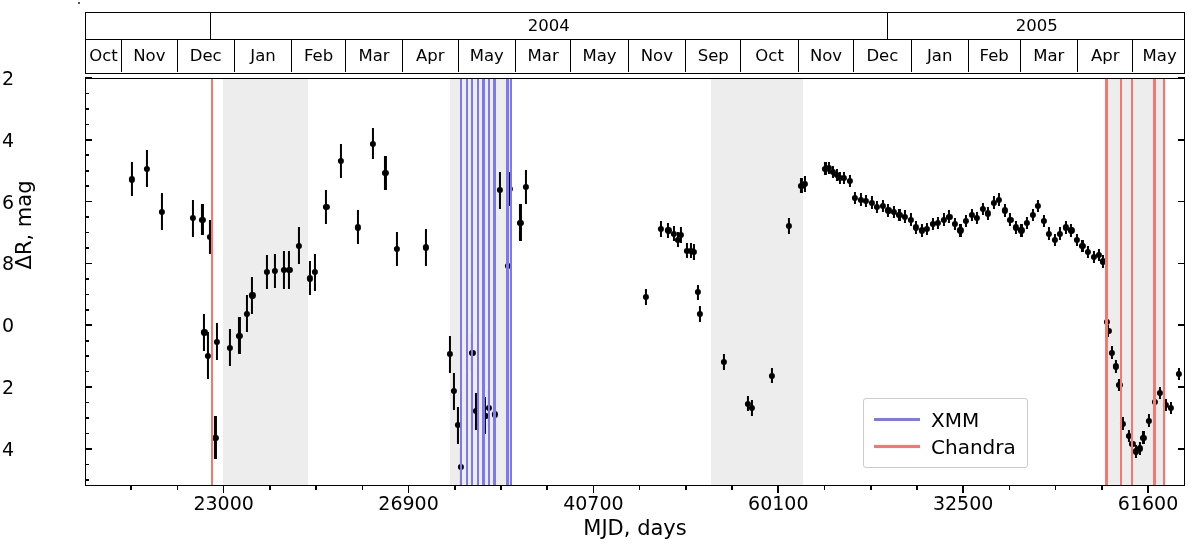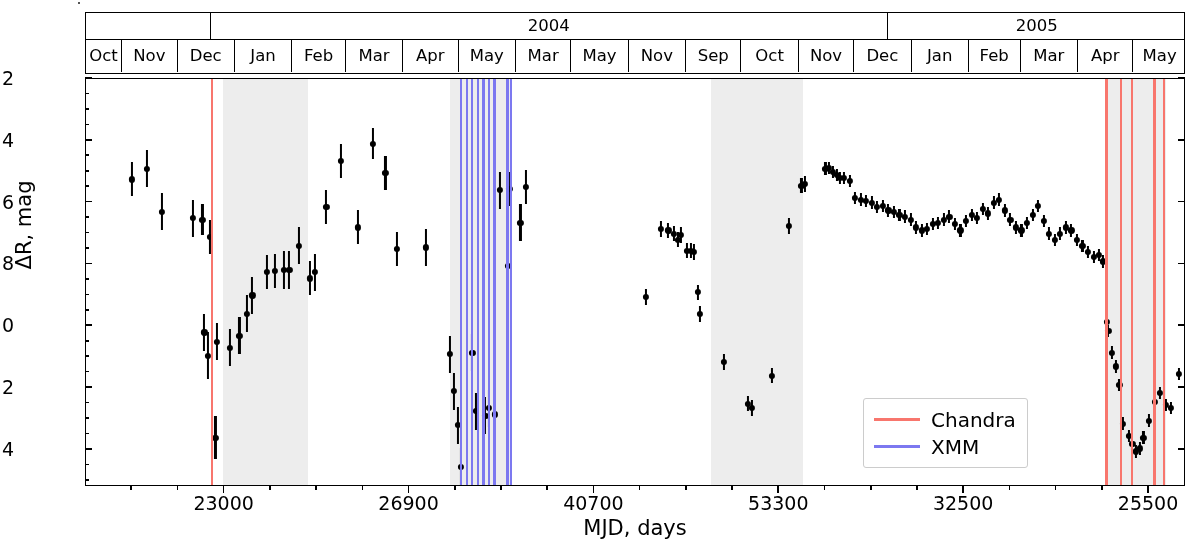--- a/index.html
+++ b/index.html
@@ -740,25 +740,25 @@
       <div class="ytickmark minor" style="top: 417.2px; left: 85px;"></div>
       <div class="ytickmark minor" style="top: 432.655px; left: 85px;"></div>
       <div class="ytickmark minor" style="top: 463.564px; left: 85px;"></div>
       <div class="ytickmark minor" style="top: 479.018px; left: 85px;"></div>
       <div class="xtick" style="left: 223.655px;">23000</div>
       <div class="xtickmark" style="left: 222.855px;"></div>
       <div class="xtick" style="left: 408.529px;">26900</div>
       <div class="xtickmark" style="left: 407.729px;"></div>
       <div class="xtick" style="left: 593.403px;">40700</div>
       <div class="xtickmark" style="left: 592.603px;"></div>
-      <div class="xtick" style="left: 778.277px;">53300</div>
+      <div class="xtick" style="left: 778.277px;">60100</div>
       <div class="xtickmark" style="left: 777.477px;"></div>
       <div class="xtick" style="left: 963.151px;">32500</div>
       <div class="xtickmark" style="left: 962.351px;"></div>
-      <div class="xtick" style="left: 1148.03px;">25500</div>
+      <div class="xtick" style="left: 1148.03px;">61600</div>
       <div class="xtickmark" style="left: 1147.23px;"></div>
       <div class="xtickmark minor" style="left: 130.418px;"></div>
       <div class="xtickmark minor" style="left: 176.637px;"></div>
       <div class="xtickmark minor" style="left: 269.074px;"></div>
       <div class="xtickmark minor" style="left: 315.292px;"></div>
       <div class="xtickmark minor" style="left: 361.511px;"></div>
       <div class="xtickmark minor" style="left: 453.948px;"></div>
       <div class="xtickmark minor" style="left: 500.166px;"></div>
       <div class="xtickmark minor" style="left: 546.385px;"></div>
       <div class="xtickmark minor" style="left: 638.822px;"></div>
@@ -772,22 +772,22 @@
       <div class="xtickmark minor" style="left: 1101.01px;"></div>
     </div>
 
   <div id="ylabel-wrap">
     <div id="ylabel">ΔR, mag</div>
   </div>
   <div id="xlabel">MJD, days</div>
 
   <div class="legend">
     <div class="legrow">
+      <span class="legline" id="leg1line" style="background: rgb(124, 120, 240);"></span>
+      <span class="legtxt">XMM</span>
+    </div>
+    <div class="legrow">
       <span class="legline" id="leg0line" style="background: rgb(248, 118, 109);"></span>
       <span class="legtxt">Chandra</span>
     </div>
-    <div class="legrow">
-      <span class="legline" id="leg1line" style="background: rgb(124, 120, 240);"></span>
-      <span class="legtxt">XMM</span>
-    </div>
   </div>
 
 </div>
 
 </body></html>

